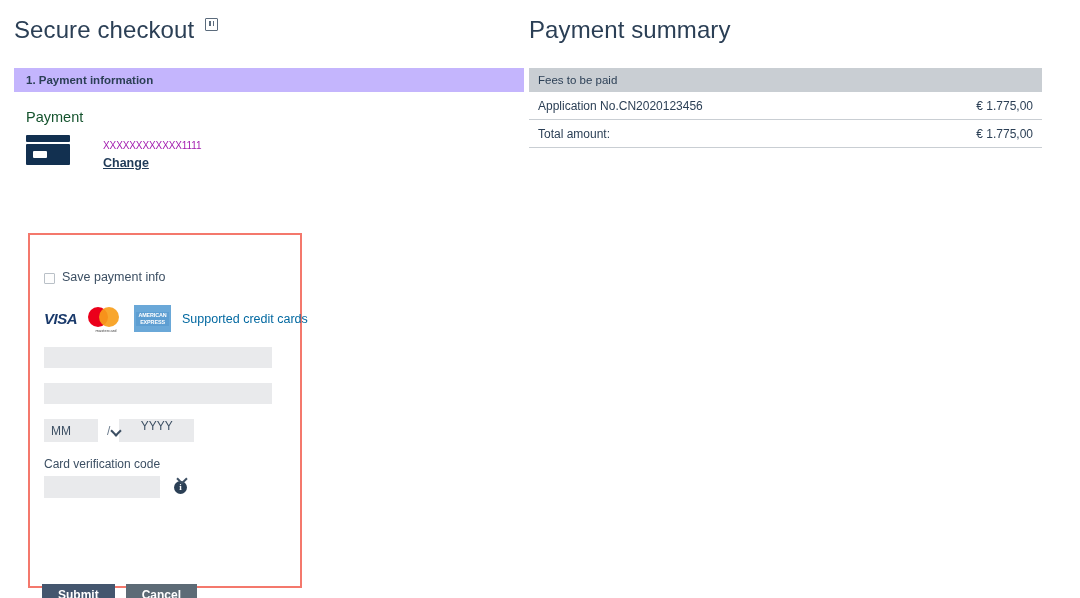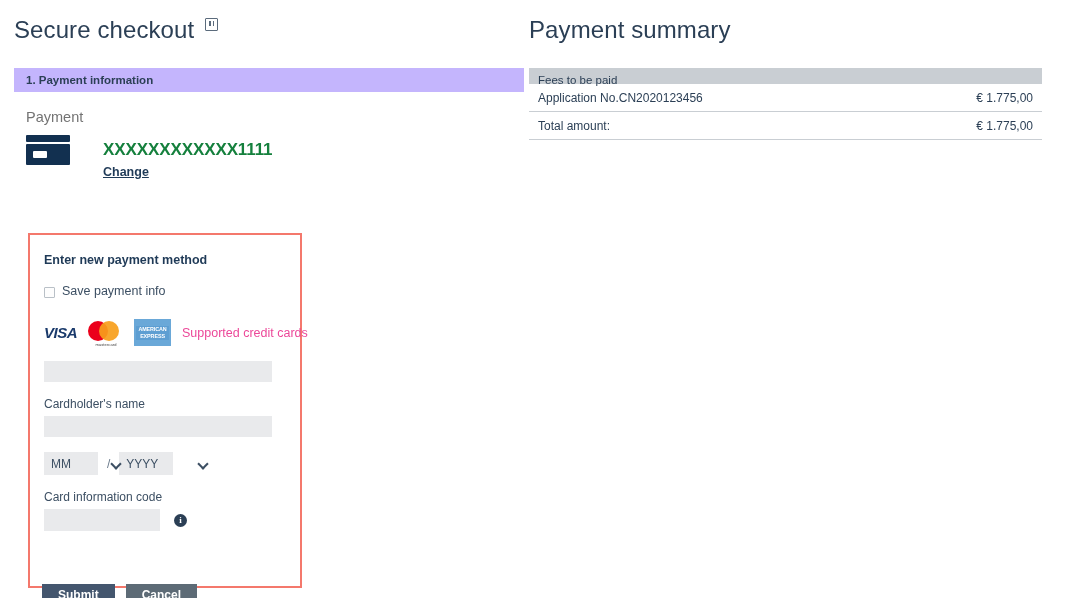--- a/index.html
+++ b/index.html
@@ -90,21 +90,21 @@
     font-weight: bold;
     color: #2b3f55;
     padding: 0 12px;
     box-sizing: border-box;
     margin-top: 22px;
   }
 
   
   .payment-label {
     font-size: 14.5px;
-    color: #737373;
+    color: #14532d;
     margin: 17px 0 0 12px;
     font-weight: 400;
   }
 
   .payment-row {
     display: flex;
     align-items: flex-start;
     margin: 9px 0 0 12px;
   }
 
@@ -153,23 +153,23 @@
   }
 
   .cb-text {
     font-size: 12.5px;
     color: #3c4f63;
     margin-left: 8px;
     line-height: 15px;
   }
 
   .masked-card {
-    font-size: 17px;
-    font-weight: bold;
-    color: #15803d;
+    font-size: 10px;
+    font-weight: normal;
+    color: #a21caf;
     margin: 4px 0 0 19px;
     letter-spacing: -0.1px;
   }
   .change-link {
     font-size: 12.5px;
     font-weight: bold;
     color: #1f3a57;
     text-decoration: underline;
     margin: 5px 0 0 19px;
     display: inline-block;
@@ -268,21 +268,21 @@
     font-weight: bold;
     line-height: 7px;
     letter-spacing: -0.1px;
     background: #5d9ed2;
     width: 100%;
     text-align: center;
   }
 
   .brands-text {
     font-size: 12.5px;
-    color: #ec4899;
+    color: #0369a1;
     margin-left: 11px;
     white-space: nowrap;
   }
 
   
   .field { margin-top: 15px; }
   .field-label {
     font-size: 12px;
     color: #3c4f63;
     margin-bottom: 5px;
@@ -310,21 +310,21 @@
     height: 23px;
     background: #e9eaec;
     display: flex;
     align-items: center;
     padding: 0 7px;
     box-sizing: border-box;
     cursor: pointer;
     gap: 41px;
   }
   .select-box.mm { width: 54px; }
-  .select-box.yyyy { width: 54px; }
+  .select-box.yyyy { width: 75px; flex-direction: column; }
   .select-text {
     font-size: 12px;
     color: #3c4f63;
   }
   .chev {
     margin-left: auto;
     width: 9px;
     height: 9px;
     position: relative;
   }
@@ -388,21 +388,21 @@
     border: none;
     cursor: pointer;
     font-family: "Liberation Sans", sans-serif;
   }
   .btn-submit { background: #44566e; }
   .btn-cancel { background: #5d6b76; margin-left: 11px; }
 
   
   .summary-bar {
     background: #c9ced3;
-    height: 16px;
+    height: 24px;
     line-height: 24px;
     font-size: 11.5px;
     color: #2b3f55;
     padding: 0 9px;
     box-sizing: border-box;
     margin-top: 22px;
   }
   .sum-row {
     display: flex;
     justify-content: space-between;
@@ -440,21 +440,20 @@
       </div>
       <div class="payment-detail">
         <div class="masked-card">XXXXXXXXXXXX1111</div>
         <a class="change-link">Change</a>
       </div>
     </div>
 
     <div class="new-payment-box">
       <div class="npb-inner">
 
-        <div class="npb-title">Enter new payment method</div>
 
         <div class="save-row">
           <span class="checkbox"></span>
           <span class="cb-text">Save payment info</span>
         </div>
 
         <div class="brands">
           <span class="visa-logo">VISA</span>
           <span class="mc-logo">
             <span class="c-red"></span>
@@ -466,40 +465,39 @@
             <span>EXPRESS</span>
           </span>
           <span class="brands-text">Supported credit cards</span>
         </div>
 
         <div class="field">
           <input class="text-input" type="text" value="" style="">
         </div>
 
         <div class="field">
-          <div class="field-label">Cardholder's name</div>
           <input class="text-input" type="text" value="" style="">
         </div>
 
         <div class="field">
           <div class="expiry-row">
             <div class="select-box mm">
               <span class="select-text">MM</span>
               <span class="chev"></span>
             </div>
             <span class="slash">/</span>
             <div class="select-box yyyy">
               <span class="select-text">YYYY</span>
               <span class="chev"></span>
             </div>
           </div>
         </div>
 
         <div class="field">
-          <div class="field-label">Card information code</div>
+          <div class="field-label">Card verification code</div>
           <div class="cvc-row">
             <input class="cvc-input" type="text" value="" style="">
             <span class="info-icon">i</span>
           </div>
         </div>
 
       </div>
     </div>
 
     <div class="btn-row">

